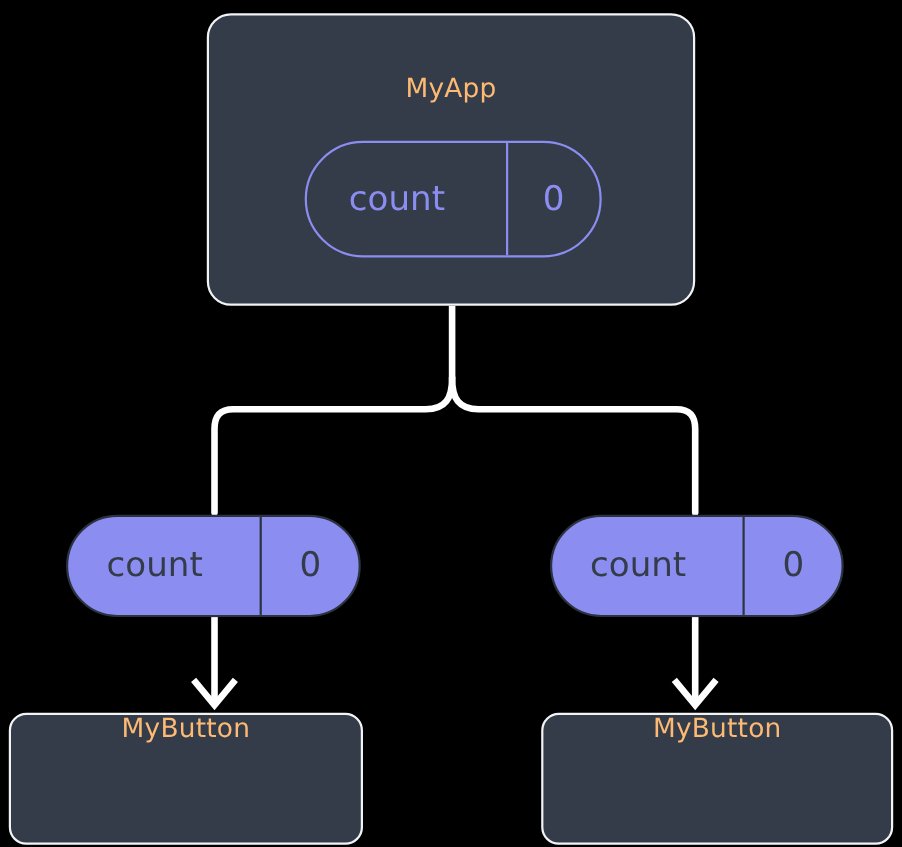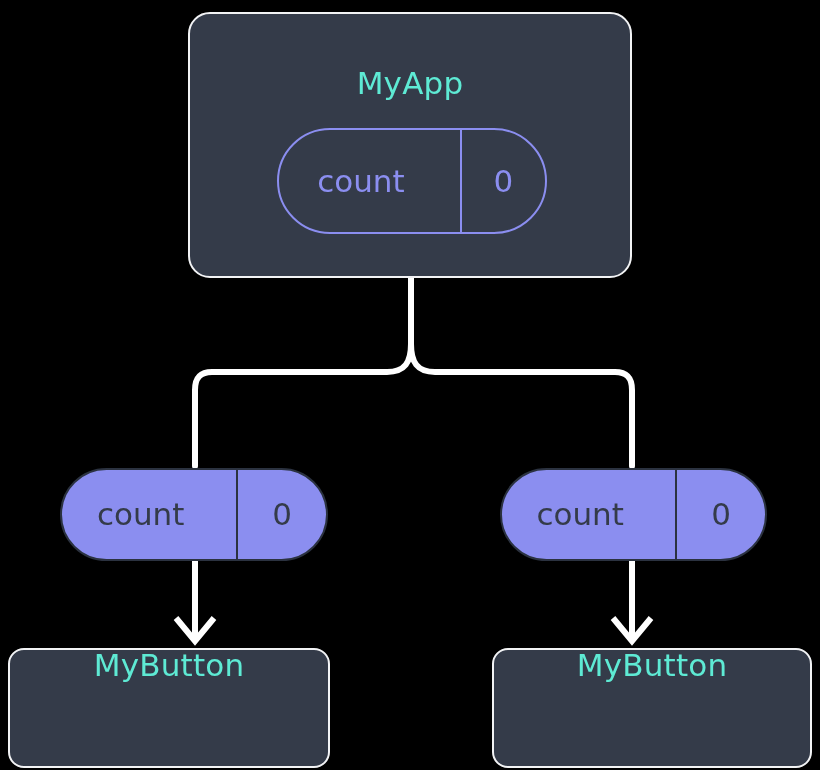--- a/index.html
+++ b/index.html
@@ -24,22 +24,22 @@
     border: 2px solid #f2f3f5;
     border-radius: 20px;
     display: flex;
     align-items: flex-start;
     justify-content: center;
   }
   .node-box.leaf {
     align-items: flex-start;
   }
   .node-title {
-    color: #5eead4;
-    font-size: 31px;
+    color: #fdba74;
+    font-size: 24px;
     font-weight: 400;
     letter-spacing: 0.2px;
     line-height: 1;
     white-space: nowrap;
   }
 
   #app-box {
     left: 188px;
     top: 12px;
     width: 444px;

